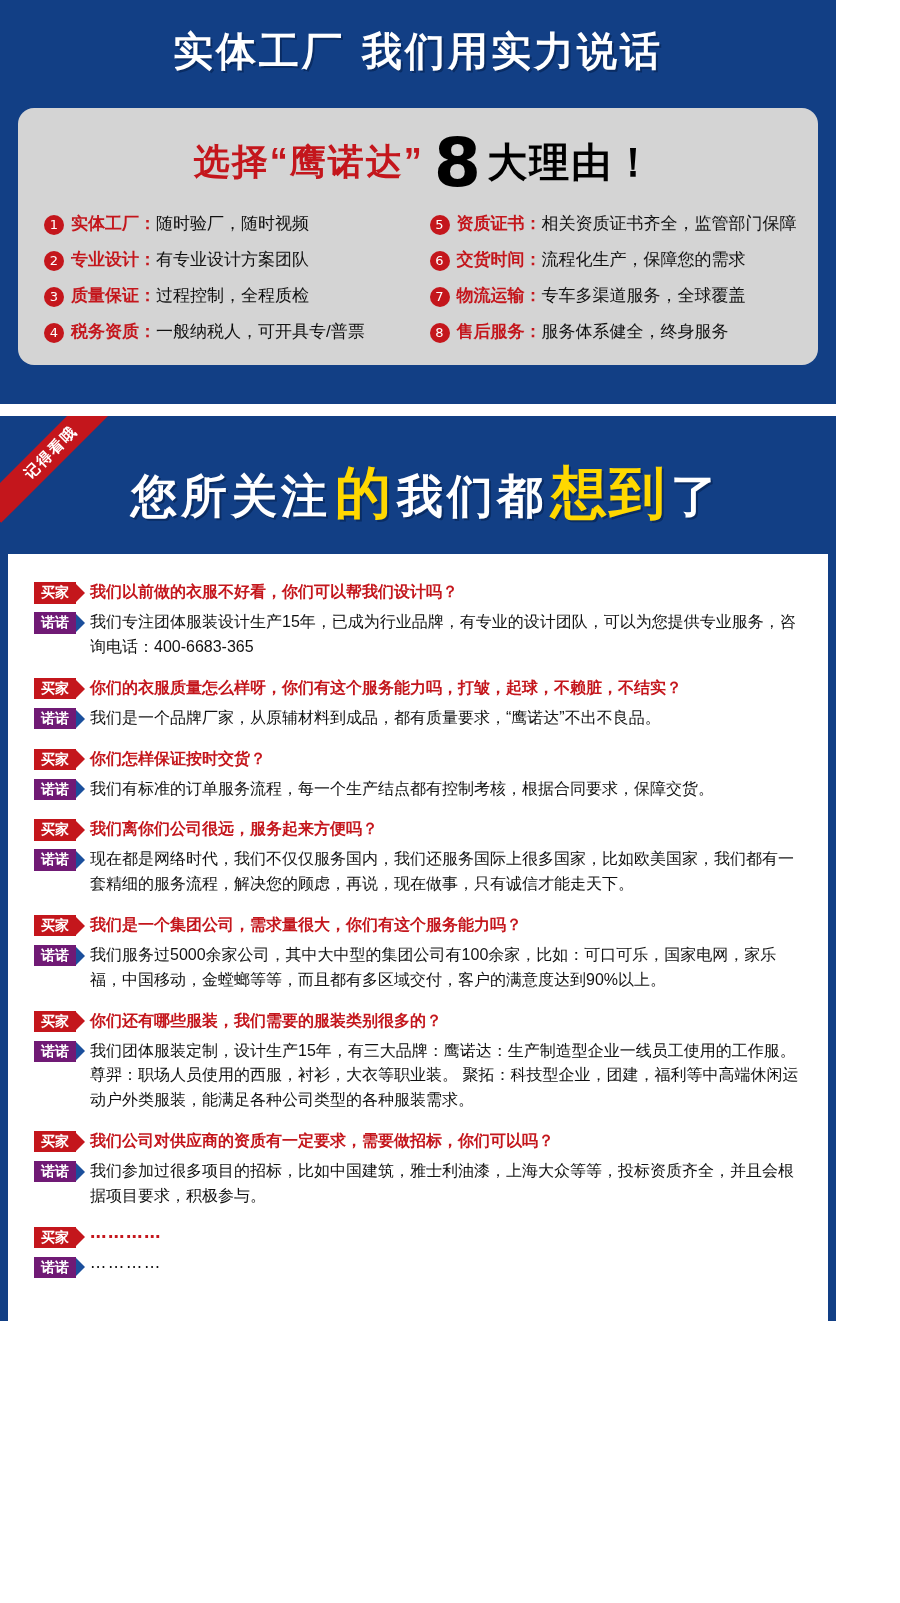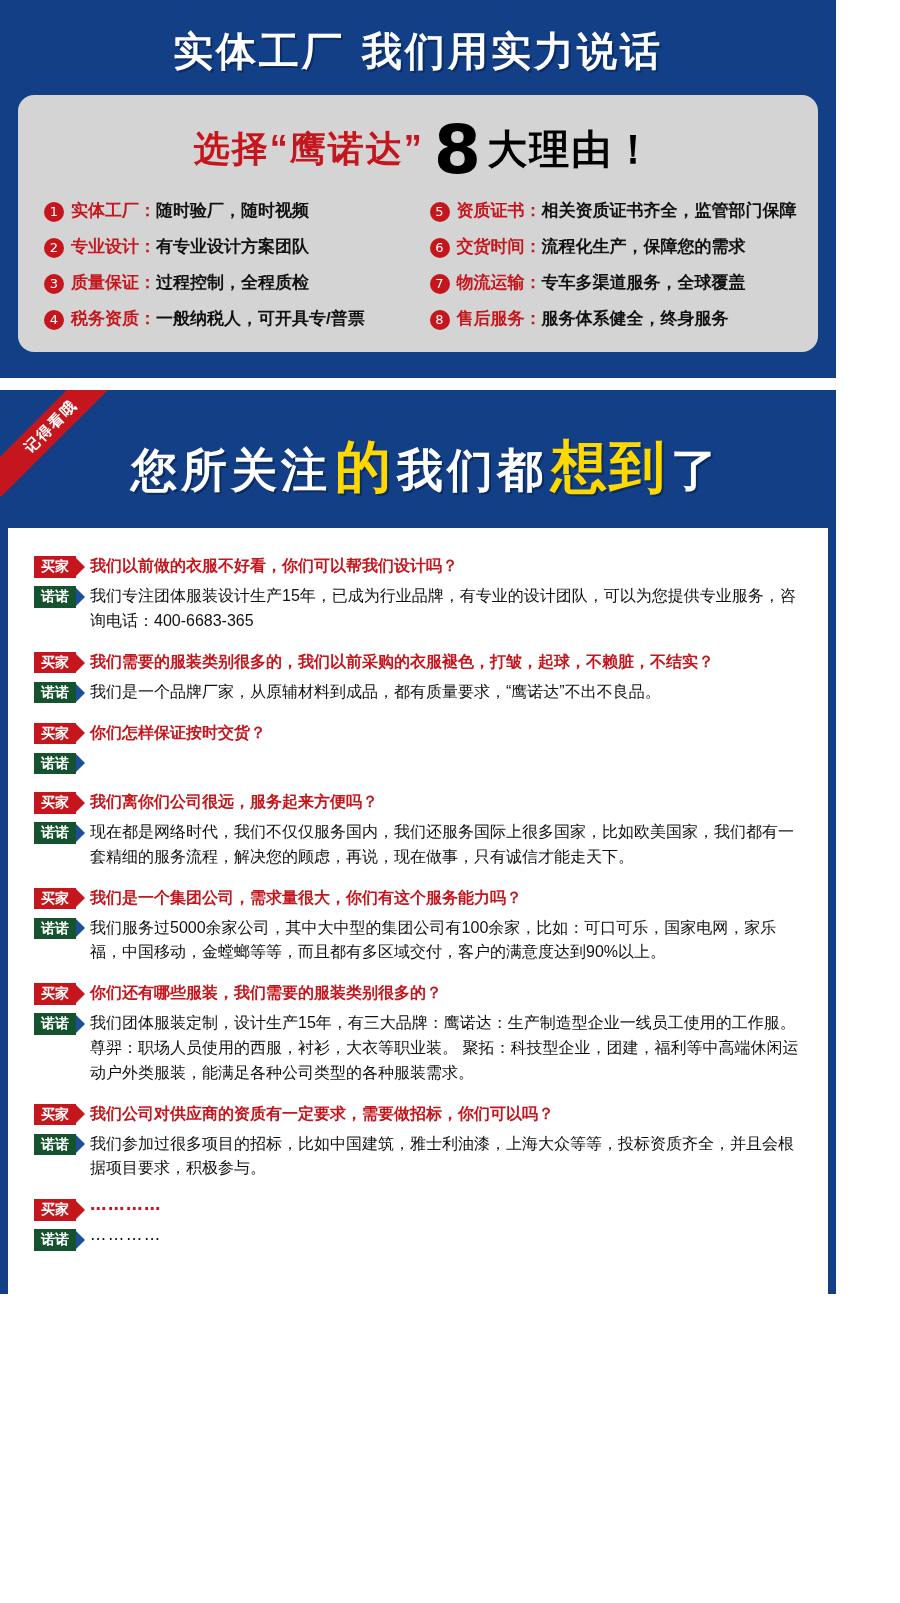--- a/index.html
+++ b/index.html
@@ -29,21 +29,21 @@
     color: #ffffff;
     font-size: 40px;
     font-weight: bold;
     letter-spacing: 3px;
     font-family: "DejaVu Sans", "Liberation Sans", sans-serif;
     text-shadow: 2px 2px 0 #0a2c63;
     padding: 6px 0 16px 0;
   }
   .reason-box {
     width: 800px;
-    margin: 0 auto;
+    margin: 13px auto;
     background: #d4d4d4;
     border-radius: 16px;
     padding: 16px 7px 22px 20px;
     box-sizing: border-box;
   }
   .reason-head {
     display: flex;
     align-items: center;
     justify-content: center;
     padding: 8px 0 14px 0;
@@ -95,21 +95,21 @@
     margin-top: 2px;
     font-family: "DejaVu Sans", sans-serif;
   }
   .reason-key {
     color: #c4161c;
     font-weight: bold;
     white-space: nowrap;
   }
   .reason-val {
     color: #111;
-    font-weight: bold;
+    font-weight: normal;
     text-align: right;
   }
 
   
   .gap-white {
     height: 12px;
     background: #ffffff;
   }
 
   
@@ -189,21 +189,21 @@
     border-top: 9px solid transparent;
     border-bottom: 9px solid transparent;
   }
   .tag-buyer {
     background: #c4161c;
   }
   .tag-buyer::after {
     border-left: 9px solid #c4161c;
   }
   .tag-reply {
-    background: #14532d;
+    background: #701a75;
   }
   .tag-reply::after {
     border-left: 9px solid #1b4f9c;
   }
   .q-text {
     color: #c4161c;
     font-size: 16px;
     font-weight: bold;
     line-height: 1.5;
   }
@@ -298,35 +298,36 @@
         </div>
         <div class="qa-line">
           <span class="tag tag-reply">诺诺</span>
           <span class="a-text">我们专注团体服装设计生产15年，已成为行业品牌，有专业的设计团队，可以为您提供专业服务，咨询电话：400-6683-365</span>
         </div>
       </div>
 
       <div class="qa-block">
         <div class="qa-line">
           <span class="tag tag-buyer">买家</span>
-          <span class="q-text">我们需要的服装类别很多的，我们以前采购的衣服褪色，打皱，起球，不赖脏，不结实？</span>
+          <span class="q-text">你们的衣服质量怎么样呀，你们有这个服务能力吗，打皱，起球，不赖脏，不结实？</span>
         </div>
         <div class="qa-line">
           <span class="tag tag-reply">诺诺</span>
           <span class="a-text">我们是一个品牌厂家，从原辅材料到成品，都有质量要求，“鹰诺达”不出不良品。</span>
         </div>
       </div>
 
       <div class="qa-block">
         <div class="qa-line">
           <span class="tag tag-buyer">买家</span>
           <span class="q-text">你们怎样保证按时交货？</span>
         </div>
         <div class="qa-line">
           <span class="tag tag-reply">诺诺</span>
+          <span class="a-text">我们有标准的订单服务流程，每一个生产结点都有控制考核，根据合同要求，保障交货。</span>
         </div>
       </div>
 
       <div class="qa-block">
         <div class="qa-line">
           <span class="tag tag-buyer">买家</span>
           <span class="q-text">我们离你们公司很远，服务起来方便吗？</span>
         </div>
         <div class="qa-line">
           <span class="tag tag-reply">诺诺</span>

